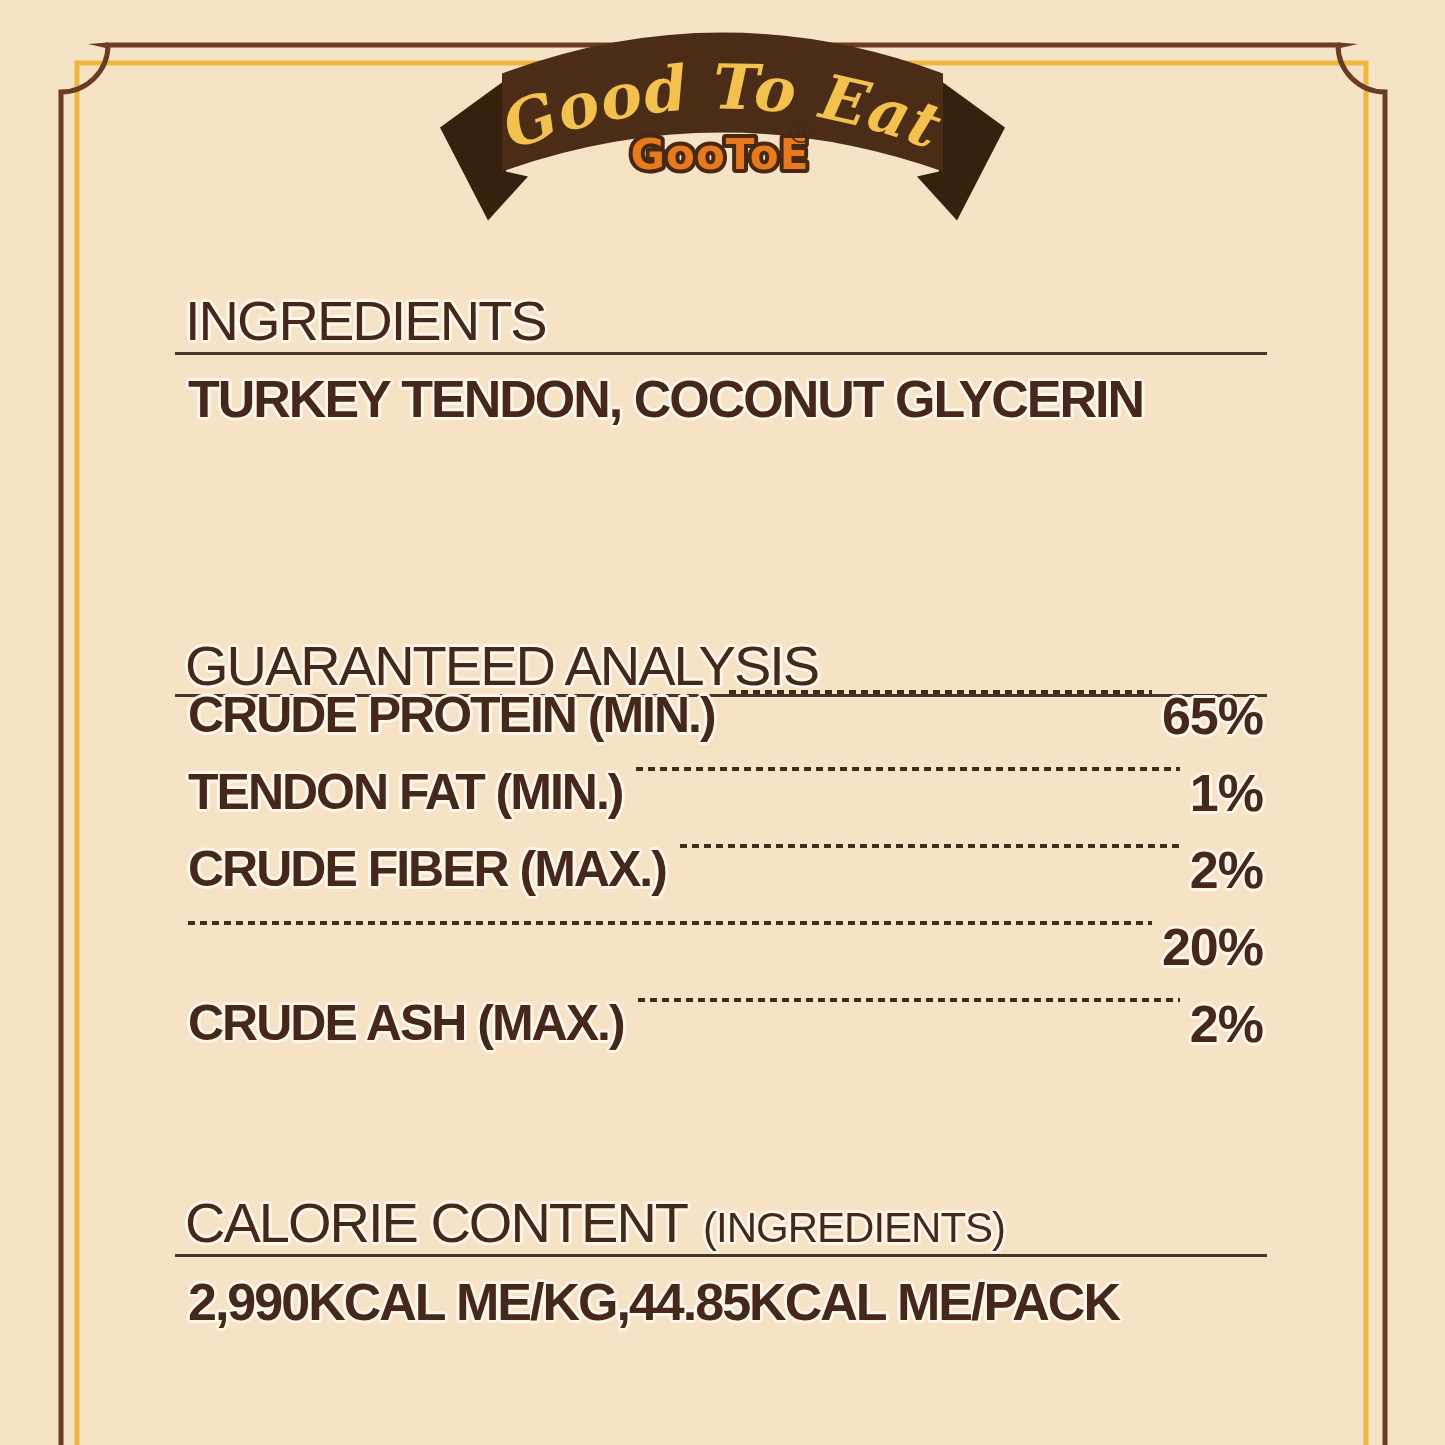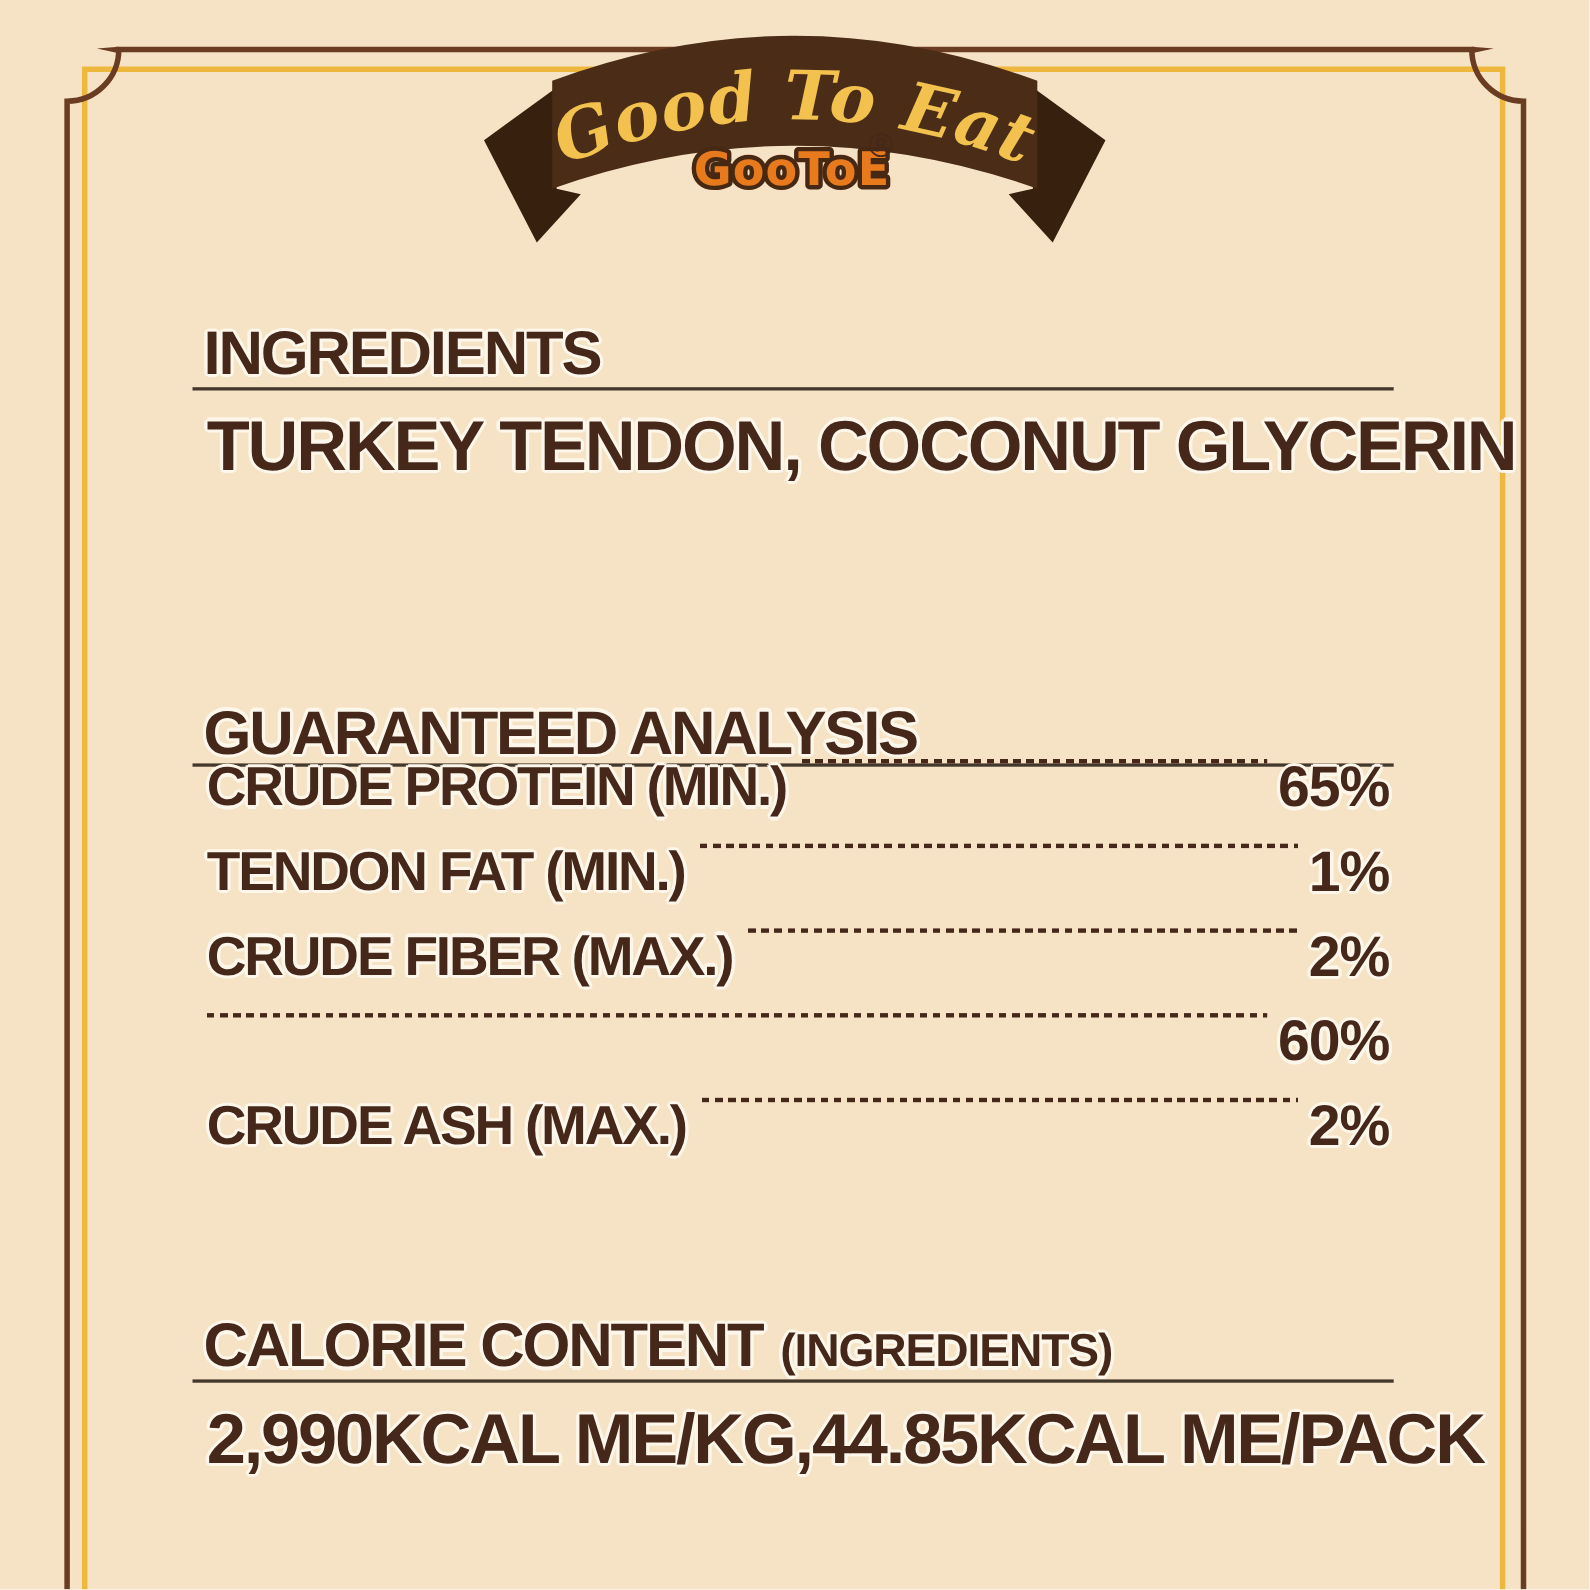--- a/index.html
+++ b/index.html
@@ -25,31 +25,31 @@
 
   .outlined{
     text-shadow:
       3px 0 0 var(--halo), -3px 0 0 var(--halo),
       0 3px 0 var(--halo), 0 -3px 0 var(--halo),
       2px 2px 0 var(--halo), -2px 2px 0 var(--halo),
       2px -2px 0 var(--halo), -2px -2px 0 var(--halo);
   }
   .h2{
     position:absolute;left:185px;
-    font-size:56px;font-weight:bold;letter-spacing:-2px;
+    font-size:56px;font-weight:normal;letter-spacing:-2px;
     line-height:1;white-space:nowrap;
   }
   .h2 .note{font-size:42px;letter-spacing:-1px;margin-left:16px;}
   .rule{
     position:absolute;left:175px;width:1092px;height:3px;
     background:var(--rule);
   }
   .bodyline{
     position:absolute;left:188px;
-    font-size:64px;font-weight:bold;letter-spacing:-2px;
+    font-size:52px;font-weight:bold;letter-spacing:-2px;
     line-height:1;white-space:nowrap;
   }
   .rows{
     position:absolute;left:188px;top:690px;width:1075px;
   }
   .row{
     display:flex;height:77px;
   }
   .row .lbl{
     font-size:50px;font-weight:bold;letter-spacing:-2px;
@@ -109,21 +109,21 @@
       <span class="leader"></span>
       <span class="val outlined">1%</span>
     </div>
     <div class="row">
       <span class="lbl outlined">CRUDE FIBER (MAX.)</span>
       <span class="leader"></span>
       <span class="val outlined">2%</span>
     </div>
     <div class="row">
       <span class="leader"></span>
-      <span class="val outlined">60%</span>
+      <span class="val outlined">20%</span>
     </div>
     <div class="row">
       <span class="lbl outlined">CRUDE ASH (MAX.)</span>
       <span class="leader"></span>
       <span class="val outlined">2%</span>
     </div>
   </div>
 
   <h2 class="h2 outlined" style="top:1195px">
     <span>CALORIE CONTENT</span><span class="note">(INGREDIENTS)</span>

